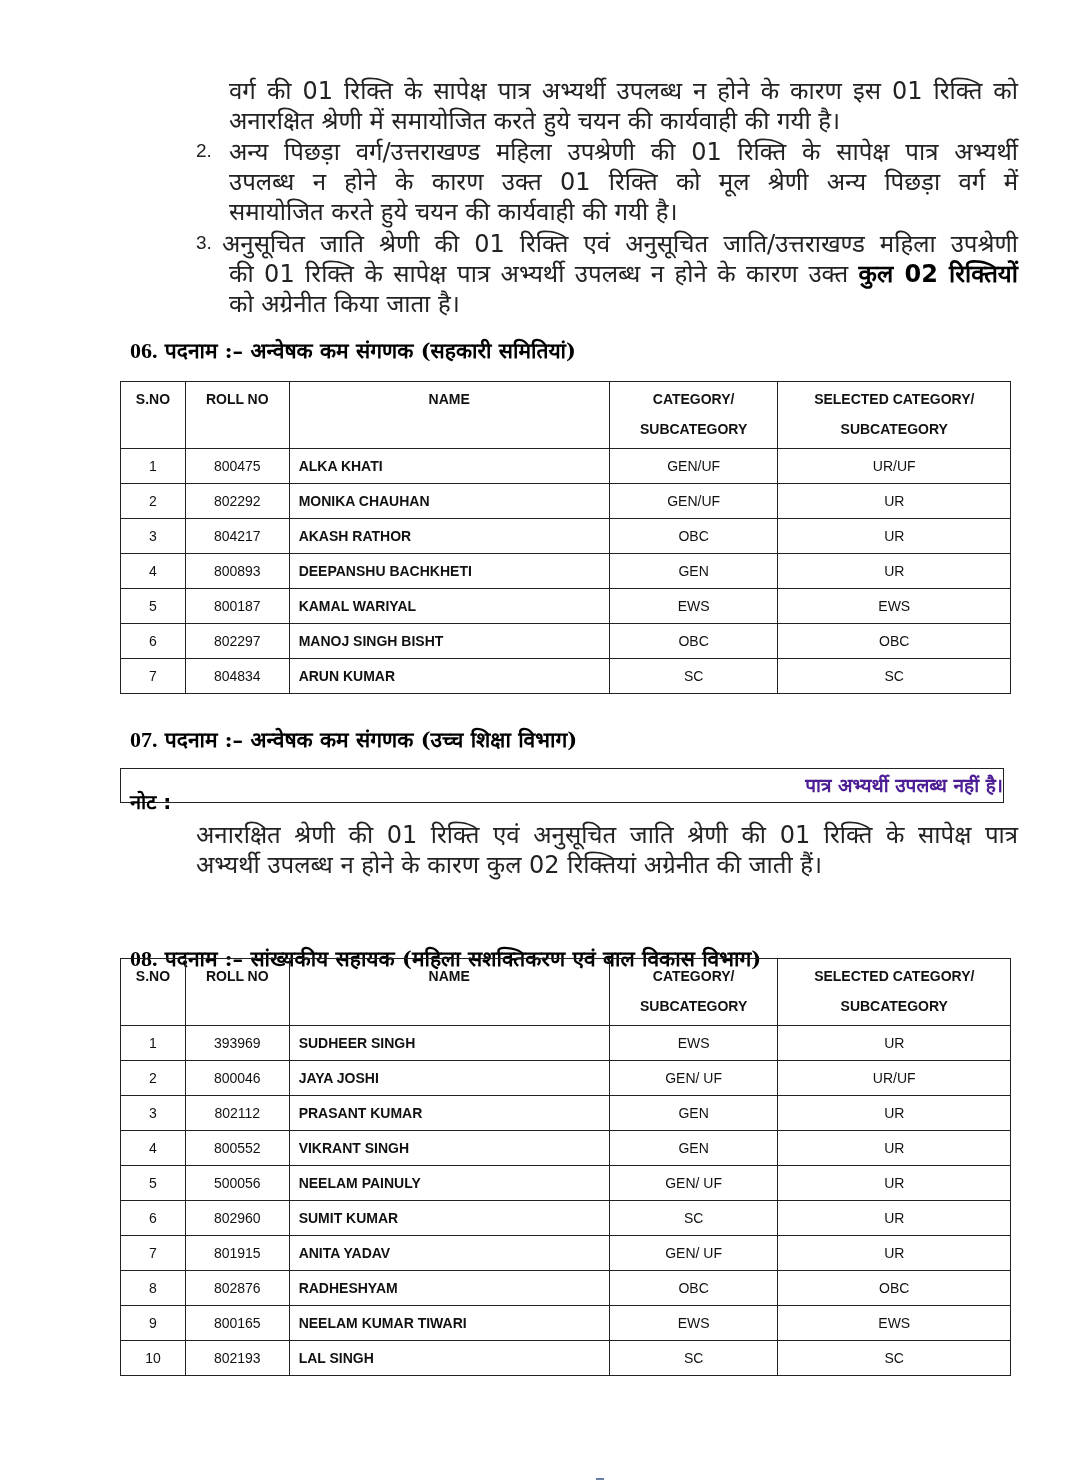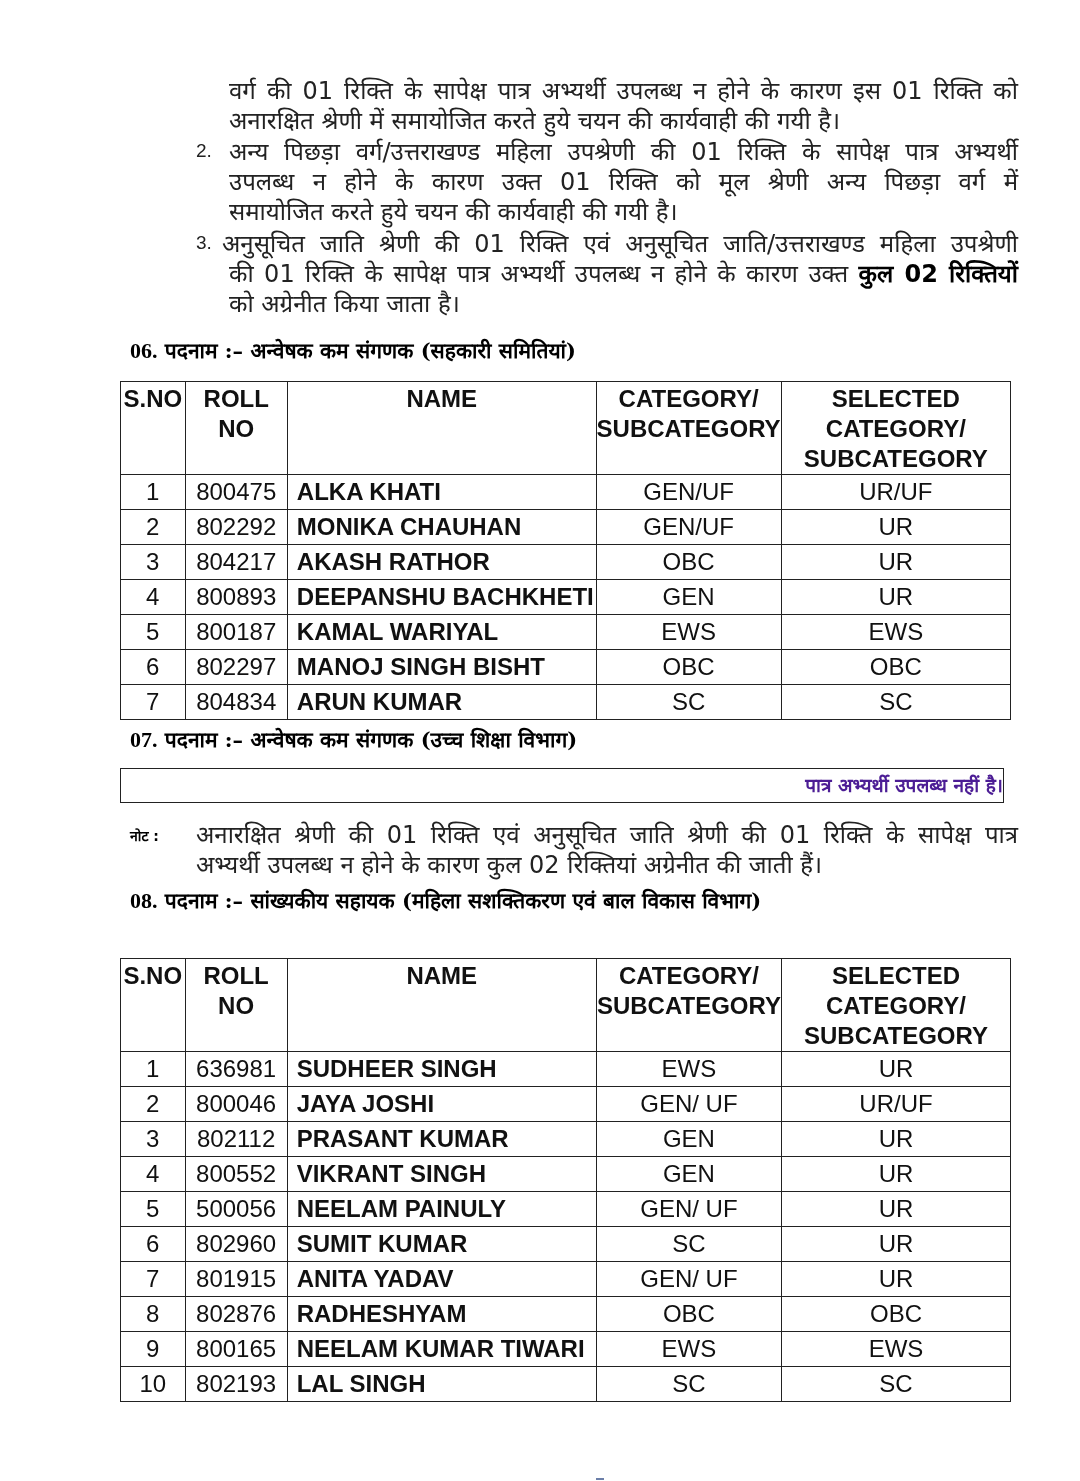--- a/index.html
+++ b/index.html
@@ -3,28 +3,28 @@
 <meta charset="utf-8">
 <style>
   html, body { margin: 0; padding: 0; background: #ffffff; }
   body { width: 1080px; height: 1481px; position: relative; overflow: hidden; color: #111; font-family: "Liberation Sans", "DejaVu Sans", sans-serif; }
   .para { position: absolute; font-family: "DejaVu Sans", sans-serif; font-size: 24px; line-height: 30px; color: #222; text-align: justify; text-align-last: justify; }
   .para.last { text-align-last: left; }
   .list-num { position: absolute; font-family: "Liberation Sans", sans-serif; font-size: 19px; color: #222; }
   .bold { font-weight: bold; color: #000; }
   .sec-title { position: absolute; left: 130px; font-family: "DejaVu Serif", serif; font-size: 21px; font-weight: bold; color: #000; white-space: nowrap; }
   .sec-title .num { font-family: "Liberation Serif", serif; font-size: 22px; }
-  table.result { position: absolute; left: 120px; width: 891px; border-collapse: collapse; font-family: "Liberation Sans", sans-serif; font-size: 24px; color: #111; }
+  table.result { position: absolute; left: 120px; width: 891px; border-collapse: collapse; font-family: "Liberation Sans", sans-serif; font-size: 14px; color: #111; }
   table.result td, table.result th { border: 1.5px solid #222; padding: 0; height: 34px; }
   table.result th { font-weight: bold; vertical-align: top; height: 64px; line-height: 30px; padding-top: 2px; }
   table.result td.c { text-align: center; }
   table.result td.l { text-align: left; padding-left: 9px; font-weight: bold; }
   .col-sno { width: 64px; } .col-roll { width: 103px; } .col-name { width: 320px; } .col-cat { width: 168px; } .col-sel { width: 232px; }
   .na-box { position: absolute; left: 120px; top: 768px; width: 882px; height: 33px; border: 1.5px solid #222; text-align: right; font-family: "DejaVu Sans", sans-serif; font-size: 19px; line-height: 33px; font-weight: bold; color: #4c1d95; }
-  .note-label { position: absolute; left: 130px; top: 826px; font-family: "DejaVu Sans", sans-serif; font-weight: bold; font-size: 14px; color: #000; }
+  .note-label { position: absolute; left: 130px; top: 788px; font-family: "DejaVu Sans", sans-serif; font-weight: bold; font-size: 20px; color: #000; }
   .page-mark { position: absolute; left: 596px; top: 1478px; width: 8px; height: 2px; background: #6b7fa8; }
 </style>
 </head>
 <body>
 
 <div class="para" style="left:229px; top:76px; width:789px;">वर्ग की 01 रिक्ति के सापेक्ष पात्र अभ्यर्थी उपलब्ध न होने के कारण इस 01 रिक्ति को</div>
 <div class="para last" style="left:229px; top:106px; width:789px;">अनारक्षित श्रेणी में समायोजित करते हुये चयन की कार्यवाही की गयी है।</div>
 
 <div class="list-num" style="left:196px; top:140px;">2.</div>
 <div class="para" style="left:229px; top:137px; width:789px;">अन्य पिछड़ा वर्ग/उत्तराखण्ड महिला उपश्रेणी की 01 रिक्ति के सापेक्ष पात्र अभ्यर्थी</div>
@@ -111,39 +111,39 @@
   <span class="num">07.</span>
   <span>पदनाम :– अन्वेषक कम संगणक (उच्च शिक्षा विभाग)</span>
 </div>
 
 <div class="na-box">पात्र अभ्यर्थी उपलब्ध नहीं है।</div>
 
 <div class="note-label">नोट :</div>
 <div class="para" style="left:196px; top:820px; width:822px;">अनारक्षित श्रेणी की 01 रिक्ति एवं अनुसूचित जाति श्रेणी की 01 रिक्ति के सापेक्ष पात्र</div>
 <div class="para last" style="left:196px; top:850px; width:822px;">अभ्यर्थी उपलब्ध न होने के कारण कुल 02 रिक्तियां अग्रेनीत की जाती हैं।</div>
 
-<div class="sec-title" style="top:886px;">
+<div class="sec-title" style="top:944px;">
   <span class="num">08.</span>
   <span>पदनाम :– सांख्यकीय सहायक (महिला सशक्तिकरण एवं बाल विकास विभाग)</span>
 </div>
 
 <table class="result" style="top:958px;">
   <thead>
     <tr>
       <th class="col-sno">S.NO</th>
       <th class="col-roll">ROLL NO</th>
       <th class="col-name">NAME</th>
       <th class="col-cat">CATEGORY/ SUBCATEGORY</th>
       <th class="col-sel">SELECTED CATEGORY/ SUBCATEGORY</th>
     </tr>
   </thead>
   <tbody id="tbody08">
       <tr>
         <td class="c">1</td>
-        <td class="c">636981</td>
+        <td class="c">393969</td>
         <td class="l">SUDHEER SINGH</td>
         <td class="c">EWS</td>
         <td class="c">UR</td>
       </tr>
       <tr>
         <td class="c">2</td>
         <td class="c">800046</td>
         <td class="l">JAYA JOSHI</td>
         <td class="c">GEN/ UF</td>
         <td class="c">UR/UF</td>

